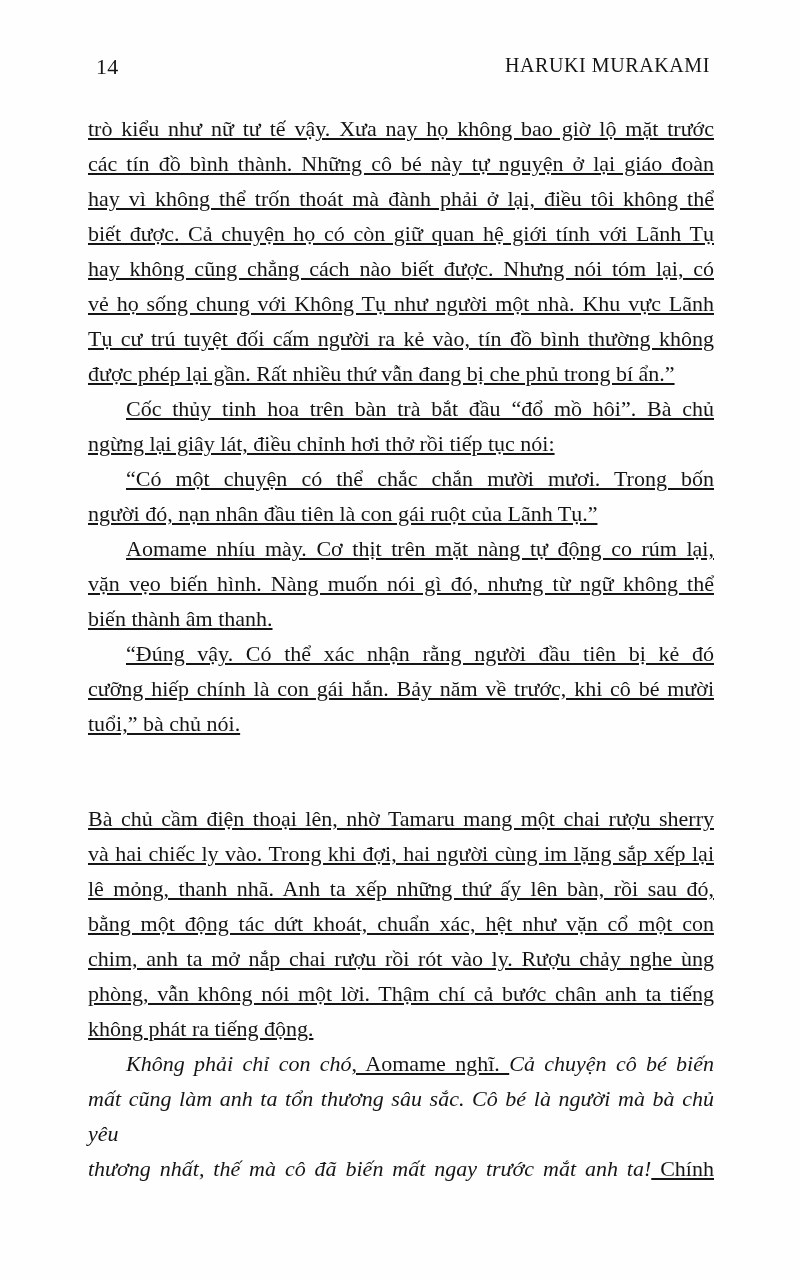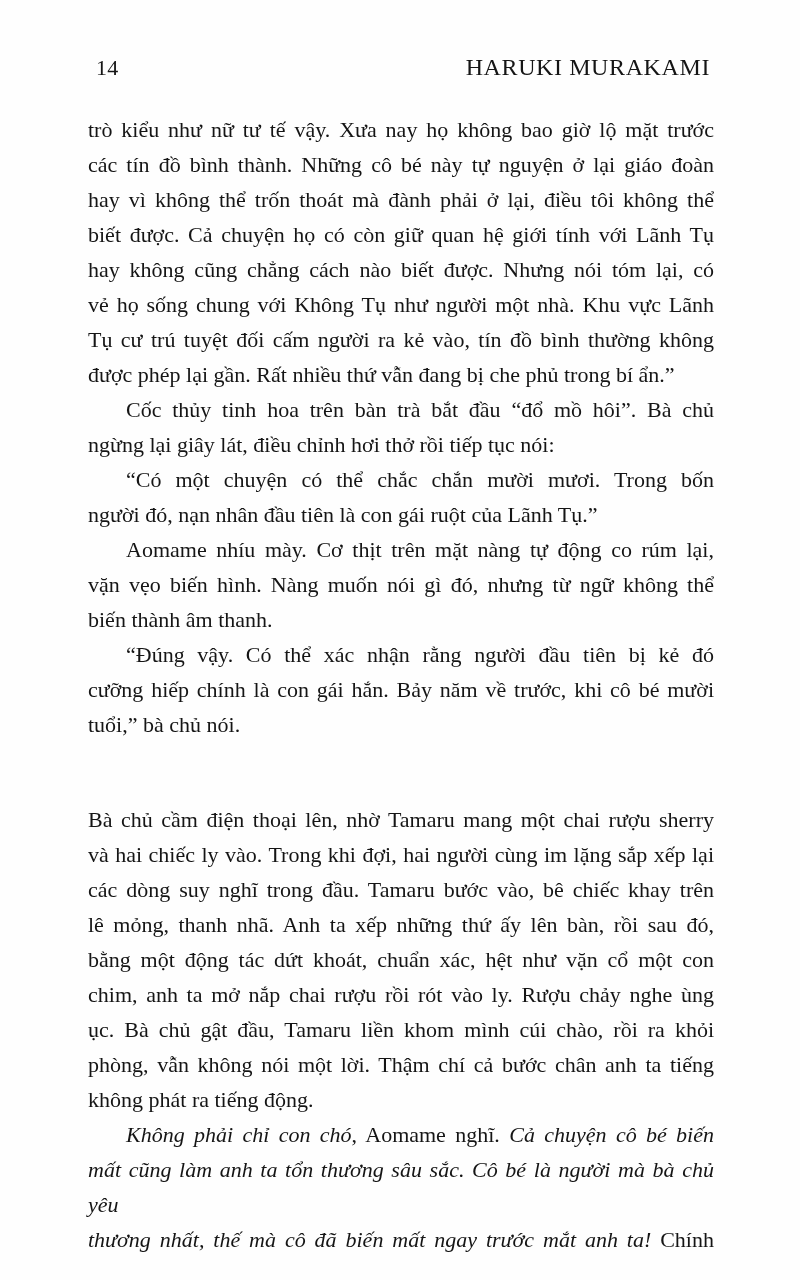--- a/index.html
+++ b/index.html
@@ -14,29 +14,29 @@
     margin: 0 auto;
     background: #fefefe;
     color: #151515;
     font-family: "Liberation Serif", "DejaVu Serif", serif;
     overflow: hidden;
     box-sizing: border-box;
   }
   .running-head {
     display: flex;
     justify-content: space-between;
-    align-items: center;
+    align-items: flex-start;
     padding: 54px 90px 0 96px;
   }
   .page-number {
     font-size: 22px;
     letter-spacing: 0.3px;
   }
   .author-name {
-    font-size: 24px;
+    font-size: 20px;
     letter-spacing: 0.6px;
   }
   .page-body {
     margin: 31px 86px 0 88px;
     width: 626px;
     font-size: 22px;
     line-height: 35px;
   }
   .section + .section {
     margin-top: 60px;
@@ -49,21 +49,21 @@
     white-space: normal;
   }
   .line.lastline {
     text-align-last: left;
     -moz-text-align-last: left;
   }
   .line.indent {
     text-indent: 38px;
   }
   .em { font-style: italic; }
-  .rm { font-style: normal; }
+  .rm { font-style: normal; text-decoration: underline; }
 </style>
 </head>
 <body>
 
 <div class="page">
   <div class="running-head">
     <span class="page-number">14</span>
     <span class="author-name">HARUKI MURAKAMI</span>
   </div>
   <div class="page-body">
@@ -94,25 +94,23 @@
         <div class="paragraph">
           <div class="line indent"><span class="rm">“Đúng vậy. Có thể xác nhận rằng người đầu tiên bị kẻ đó</span></div>
           <div class="line"><span class="rm">cưỡng hiếp chính là con gái hắn. Bảy năm về trước, khi cô bé mười</span></div>
           <div class="line lastline"><span class="rm">tuổi,” bà chủ nói.</span></div>
         </div>
       </div>
       <div class="section">
         <div class="paragraph">
           <div class="line"><span class="rm">Bà chủ cầm điện thoại lên, nhờ Tamaru mang một chai rượu sherry</span></div>
           <div class="line"><span class="rm">và hai chiếc ly vào. Trong khi đợi, hai người cùng im lặng sắp xếp lại</span></div>
-          <div class="line"><span class="rm">các dòng suy nghĩ trong đầu. Tamaru bước vào, bê chiếc khay trên</span></div>
           <div class="line"><span class="rm">lê mỏng, thanh nhã. Anh ta xếp những thứ ấy lên bàn, rồi sau đó,</span></div>
           <div class="line"><span class="rm">bằng một động tác dứt khoát, chuẩn xác, hệt như vặn cổ một con</span></div>
           <div class="line"><span class="rm">chim, anh ta mở nắp chai rượu rồi rót vào ly. Rượu chảy nghe ùng</span></div>
-          <div class="line"><span class="rm">ục. Bà chủ gật đầu, Tamaru liền khom mình cúi chào, rồi ra khỏi</span></div>
           <div class="line"><span class="rm">phòng, vẫn không nói một lời. Thậm chí cả bước chân anh ta tiếng</span></div>
           <div class="line lastline"><span class="rm">không phát ra tiếng động.</span></div>
         </div>
         <div class="paragraph">
           <div class="line indent"><span class="em">Không phải chỉ con chó</span><span class="rm">, Aomame nghĩ. </span><span class="em">Cả chuyện cô bé biến</span></div>
           <div class="line"><span class="em">mất cũng làm anh ta tổn thương sâu sắc. Cô bé là người mà bà chủ yêu</span></div>
           <div class="line"><span class="em">thương nhất, thế mà cô đã biến mất ngay trước mắt anh ta!</span><span class="rm"> Chính</span></div>
         </div>
       </div>
     </div>

